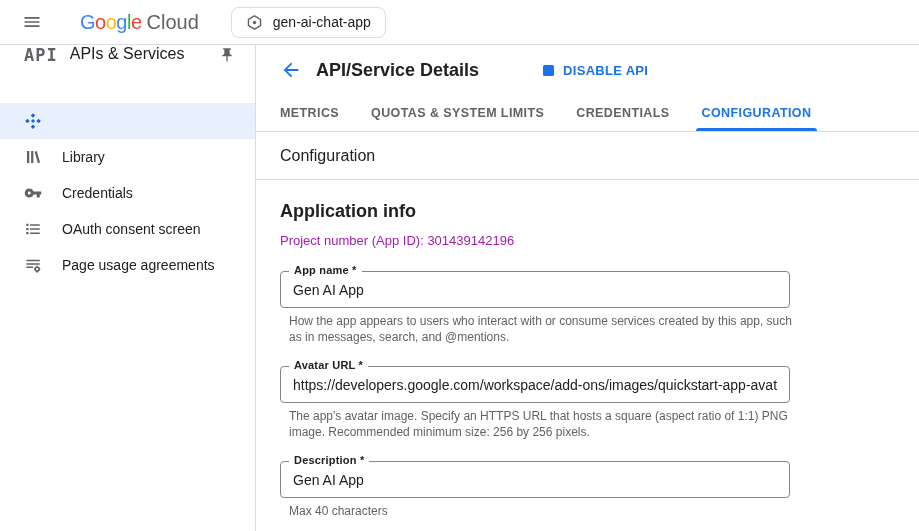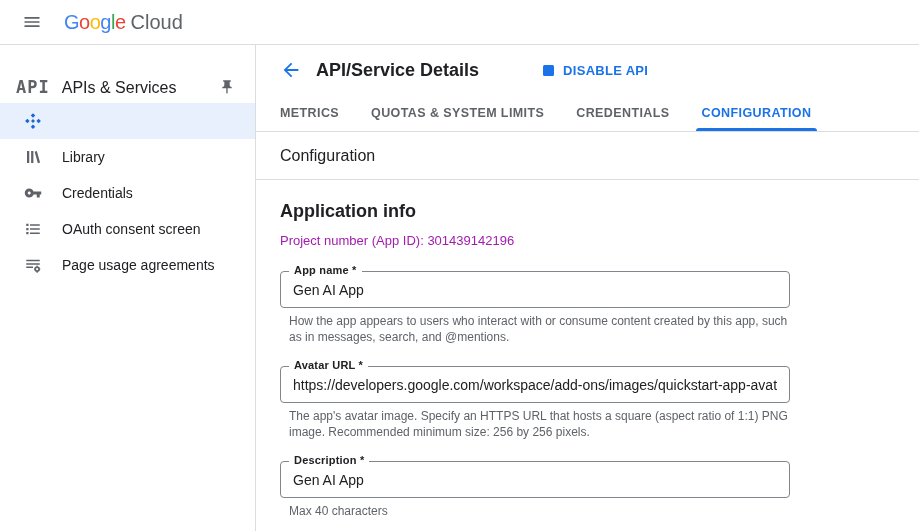--- a/index.html
+++ b/index.html
@@ -1,33 +1,33 @@
 <!DOCTYPE html>
 <html><head>
 <meta charset="utf-8">
 <title>Google Cloud Console</title>
 <style>
   * { margin:0; padding:0; box-sizing:border-box; }
   html,body { width:919px; height:531px; overflow:hidden; background:#fff;
     font-family:"Liberation Sans","DejaVu Sans",sans-serif; color:#202124; }
 
   
-  .topbar { height:45px; border-bottom:1px solid #dadce0; display:flex; align-items:center; padding:0 14px; background:#fff; }
+  .topbar { height:45px; border-bottom:1px solid #dadce0; display:flex; align-items:center; padding:0 14px; background:#fff;gap:16px; }
   .icon-btn { width:36px; height:36px; display:flex; align-items:center; justify-content:center; background:none; border:none; cursor:pointer; border-radius:50%; }
   .logo { display:flex; align-items:baseline; font-size:20px; margin-left:14px; white-space:nowrap; }
   .logo-google { font-weight:500; letter-spacing:-0.5px; }
   .logo-cloud { color:#5f6368; margin-left:5px; }
   .project-btn { margin-left:16px; height:31px; display:flex; align-items:center; gap:10px; border:1px solid #dadce0; border-radius:8px; padding:0 14px; background:#fff; font-size:14px; color:#202124; cursor:pointer; font-family:inherit; white-space:nowrap; }
 
   
   .body { display:flex; height:486px; }
 
   
   .sidebar { width:256px; flex-shrink:0; border-right:1px solid #dadce0; background:#fff; }
-  .sidebar-header { height:52px; display:flex; align-items:flex-end; padding:0 18px 0 16px; }
+  .sidebar-header { height:52px; display:flex; align-items:flex-start; padding:0 18px 0 24px; }
   .api-logo { font-family:"DejaVu Sans Mono","Liberation Mono",monospace; font-weight:bold; font-size:17px; letter-spacing:1px; color:#5f6368; }
   .sidebar-title { font-size:16px; margin-left:12px; color:#202124; white-space:nowrap; }
   .pin-btn { margin-left:auto; background:none; border:none; cursor:pointer; color:#5f6368; display:flex; padding:2px; }
   .nav { padding-top:6px; }
   .nav-item { height:36px; display:flex; align-items:center; padding-left:24px; gap:20px; font-size:14px; color:#202124; cursor:pointer; white-space:nowrap; }
   .nav-item .nav-icon { width:18px; height:18px; color:#5f6368; display:flex; align-items:center; justify-content:center; flex-shrink:0; }
   .nav-item.active { background:#e8f0fe; color:#1967d2; }
   .nav-item.active .nav-icon { color:#1967d2; }
 
   
@@ -61,20 +61,27 @@
 <header class="topbar">
   <button class="icon-btn">
     <svg width="20" height="20" viewBox="0 0 24 24" fill="#5f6368">
         <path d="M3 6h18v2H3zM3 11h18v2H3zM3 16h18v2H3z"></path>
       </svg>
   </button>
   <div class="logo">
     <span class="logo-google"><span style="color: rgb(66, 133, 244);">G</span><span style="color: rgb(234, 67, 53);">o</span><span style="color: rgb(251, 188, 5);">o</span><span style="color: rgb(66, 133, 244);">g</span><span style="color: rgb(52, 168, 83);">l</span><span style="color: rgb(234, 67, 53);">e</span></span>
     <span class="logo-cloud">Cloud</span>
   </div>
+  <button class="project-btn">
+    <svg width="17" height="17" viewBox="0 0 24 24" fill="none" stroke="#5f6368" stroke-width="2">
+        <path d="M12 2.5 20.5 7.5v9L12 21.5 3.5 16.5v-9z"></path>
+        <circle cx="12" cy="12" r="2.4" fill="#5f6368" stroke="none"></circle>
+      </svg>
+    <span>gen-ai-chat-app</span>
+  </button>
 </header>
 
 <div class="body">
 
   <aside class="sidebar">
     <div class="sidebar-header">
       <span class="api-logo">API</span>
       <span class="sidebar-title">APIs &amp; Services</span>
       <button class="pin-btn">
         <svg width="16" height="16" viewBox="0 0 24 24" fill="currentColor">
@@ -158,21 +165,21 @@
     </div>
 
     <div class="content">
       <h2 class="app-info-title">Application info</h2>
       <div class="project-number">Project number (App ID): 301439142196</div>
 
       <div class="field first">
         <label class="field-label">App name *</label>
         <input type="text" value="Gen AI App" style="">
       </div>
-      <div class="helper">How the app appears to users who interact with or consume content created by this app, such as in messages, search, and @mentions.</div>
+      <div class="helper">How the app appears to users who interact with or consume services created by this app, such as in messages, search, and @mentions.</div>
 
       <div class="field">
         <label class="field-label">Avatar URL *</label>
         <input type="text" value="https://developers.google.com/workspace/add-ons/images/quickstart-app-avatar.png" style="">
       </div>
       <div class="helper">The app's avatar image. Specify an HTTPS URL that hosts a square (aspect ratio of 1:1) PNG image. Recommended minimum size: 256 by 256 pixels.</div>
 
       <div class="field">
         <label class="field-label">Description *</label>
         <input type="text" value="Gen AI App" style="">

